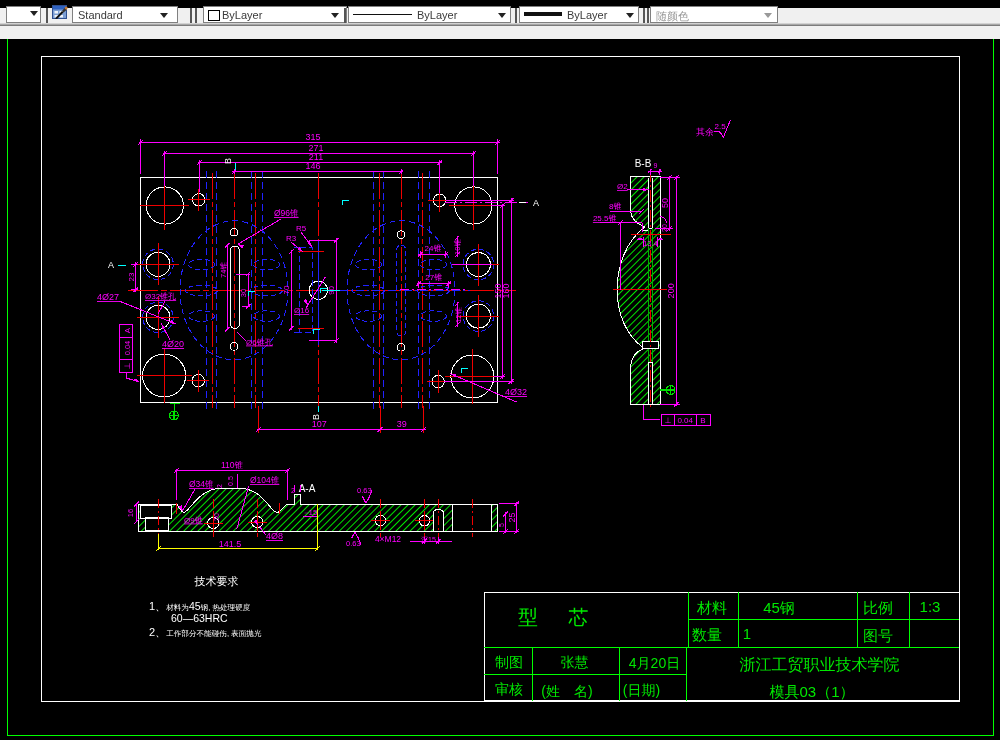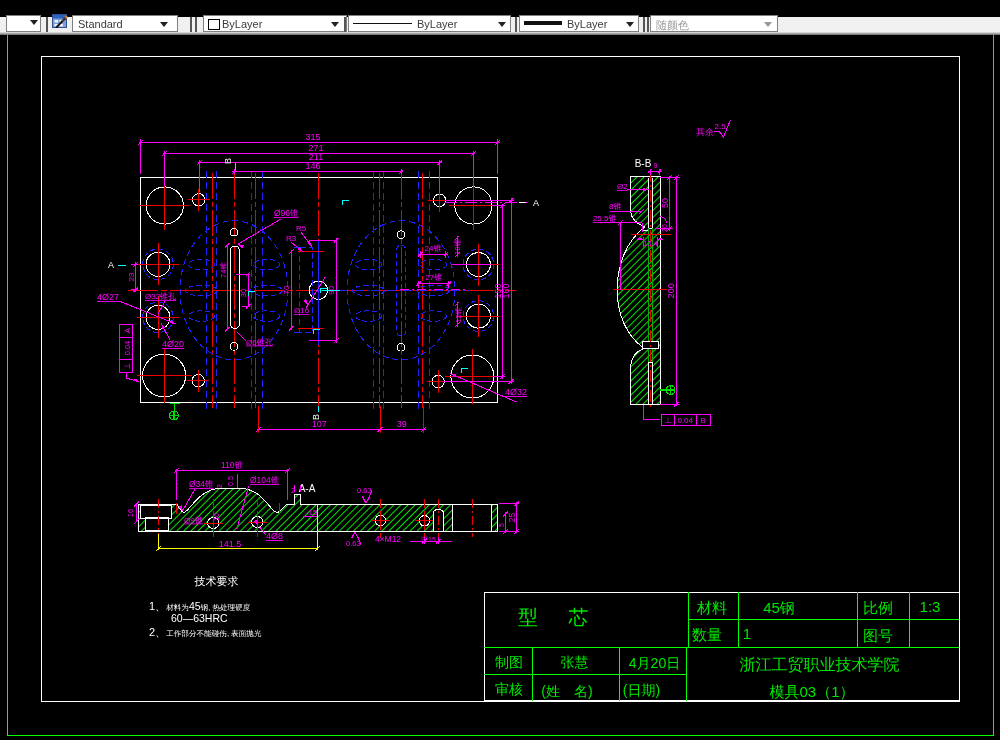--- a/index.html
+++ b/index.html
@@ -1,15 +1,15 @@
 <!DOCTYPE html>
 <html><head><meta charset="utf-8"><style>
 *{-webkit-font-smoothing:antialiased}
 html,body{margin:0;padding:0;width:1000px;height:740px;background:#000;overflow:hidden;font-family:"Liberation Sans",sans-serif}
-#tb{position:absolute;top:17px;left:0;width:1000px;height:18px;background:#f0f0f0;will-change:transform;transform:translateZ(0)}
+#tb{position:absolute;top:8px;left:0;width:1000px;height:31px;background:#f0f0f0;will-change:transform;transform:translateZ(0)}
 #tb .sh{position:absolute;left:0;top:15px;width:1000px;height:3px;background:linear-gradient(#e8e8e8,#666)}
 .fld{position:absolute;top:-2px;height:17px;background:#fff;border:1px solid #808080;box-sizing:border-box}
 .cbt{position:absolute;top:1px;font-size:11px;color:#3a3a3a;white-space:pre}
 .gr{color:#9a9a9a}
 .arw{position:absolute;width:0;height:0;border-left:4.5px solid transparent;border-right:4.5px solid transparent;border-top:5px solid #222;top:5px}
 .arwg{border-top-color:#999}
 .sep{position:absolute;top:0;width:2px;height:15px;background:#555}
 svg{position:absolute;top:0;left:0;will-change:transform;transform:translateZ(0)}
 .w{stroke:#ffffff;fill:none;stroke-width:1}
 .r{stroke:#f00000;fill:none;stroke-width:1}

